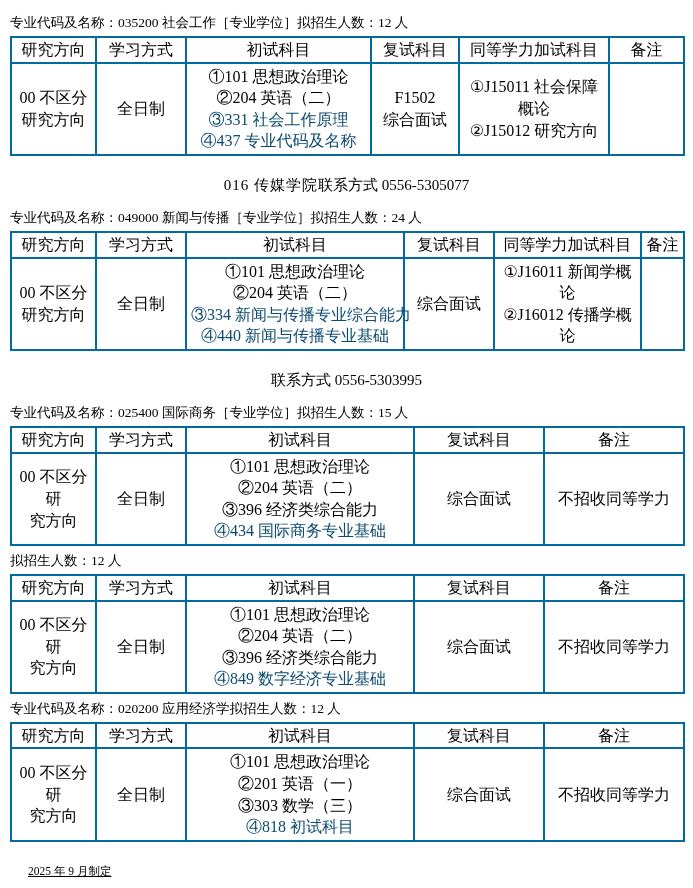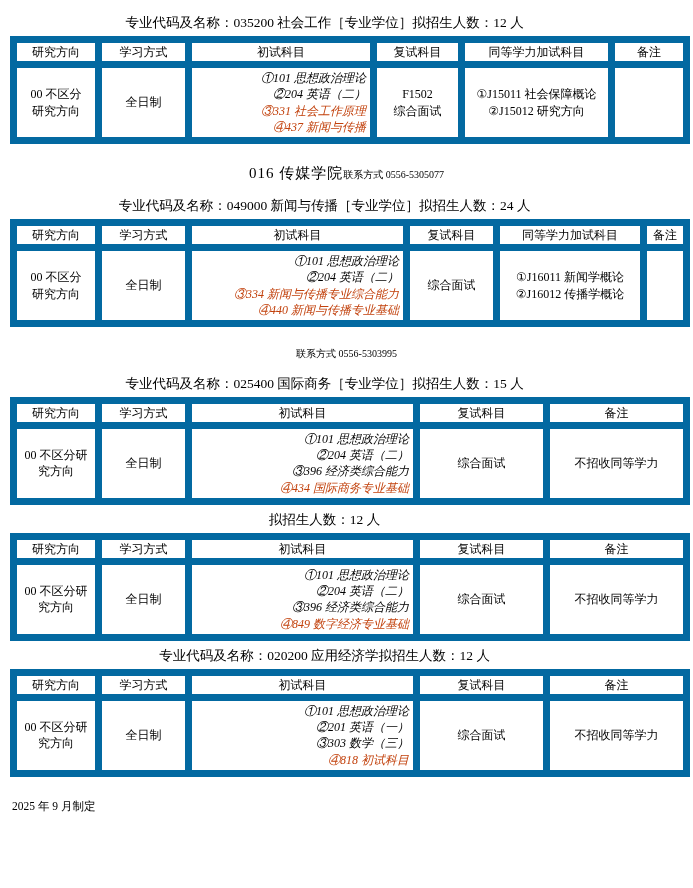--- a/index.html
+++ b/index.html
@@ -14,70 +14,69 @@
     color: #000000;
     font-size: 12.5px;
     position: relative;
   }
   .page {
     padding: 8px 10px 0 10px;
   }
   
   .major-line {
     display: flex;
-    justify-content: center;
+    justify-content: flex-start;
     align-items: baseline;
     font-size: 13.5px;
     margin: 6px 0 4px 0;
   }
   .major-line .left { white-space: nowrap; }
   .major-line .right { white-space: nowrap; padding-right: 44px; }
 
   
   .college-line {
     display: flex;
     justify-content: center;
     align-items: baseline;
     margin: 20px 0 14px 0;
   }
   .college-line .cname { font-size: 15px; letter-spacing: 1px; }
-  .college-line .contact { font-size: 10px; }
+  .college-line .contact { font-size: 15px; }
 
   
   table.sched {
     width: 100%;
     border-collapse: collapse;
     table-layout: fixed;
     margin-bottom: 2px;
   }
   table.sched th, table.sched td {
-    border: 7px solid #0369a1;
+    border: 2px solid #0369a1;
     padding: 2px 4px;
     vertical-align: middle;
     font-weight: normal;
-    font-size: 12px;
+    font-size: 16px;
     line-height: 1.35;
   }
   table.sched th {
     text-align: center;
     height: 19px;
     padding: 1px 2px;
   }
   td.c { text-align: center; }
   td.subjects {
-    text-align: right;
+    text-align: center;
     padding: 4px 6px 5px 8px;
-    font-style: italic;
   }
   td.same-left {
     text-align: center;
     padding: 4px 4px 5px 6px;
   }
   .subj-row { white-space: nowrap; }
-  .red { color: #c2410c; }
+  .red { color: #0c4a6e; }
   .dirname { line-height: 1.5; }
 
   
   .layout-a col.k1 { width: 85px; }
   .layout-a col.k2 { width: 90px; }
   .layout-a col.k3 { width: 185px; }
   .layout-a col.k4 { width: 88px; }
   .layout-a col.k5 { width: 150px; }
   .layout-a col.k6 { width: 75px; }
 
@@ -89,22 +88,23 @@
   .layout-b col.k6 { width: 43px; }
 
   .layout-c col.k1 { width: 85px; }
   .layout-c col.k2 { width: 90px; }
   .layout-c col.k3 { width: 228px; }
   .layout-c col.k4 { width: 130px; }
   .layout-c col.k5 { width: 140px; }
 
   .footer {
     font-size: 11.5px;
-    margin: 22px 0 8px 0;
+    margin: 22px 0 8px 16px;
     padding-left: 2px;
+    text-decoration: underline;
   }
 </style>
 </head>
 <body>
 
 <div class="page">
   <div id="blocks-root">
       <div class="major-line">
         <div class="left">专业代码及名称：035200 社会工作［专业学位］</div>
         <div class="right">拟招生人数：12 人</div>
@@ -132,21 +132,21 @@
           <tr>
             <td class="c dirname">
               <div>00 不区分</div>
               <div>研究方向</div>
             </td>
             <td class="c">全日制</td>
             <td class="subjects">
               <div class="subj-row">①101 思想政治理论</div>
               <div class="subj-row">②204 英语（二）</div>
               <div class="subj-row red">③331 社会工作原理</div>
-              <div class="subj-row red">④437 新闻与传播</div>
+              <div class="subj-row red">④437 专业代码及名称</div>
             </td>
             <td class="c">
               <div>F1502</div>
               <div>综合面试</div>
             </td>
             <td class="same-left">
               <div>①J15011 社会保障概论</div>
               <div>②J15012 研究方向</div>
             </td>
             <td class="c"></td>

